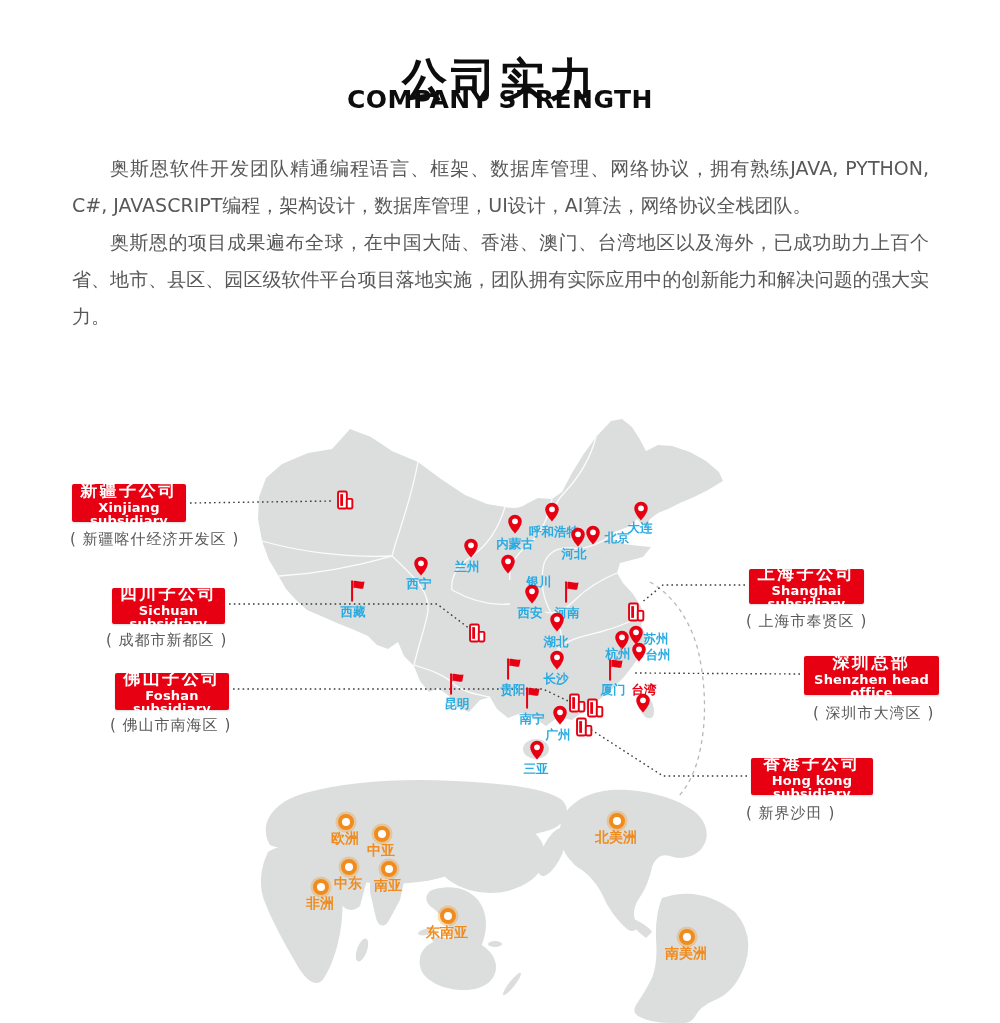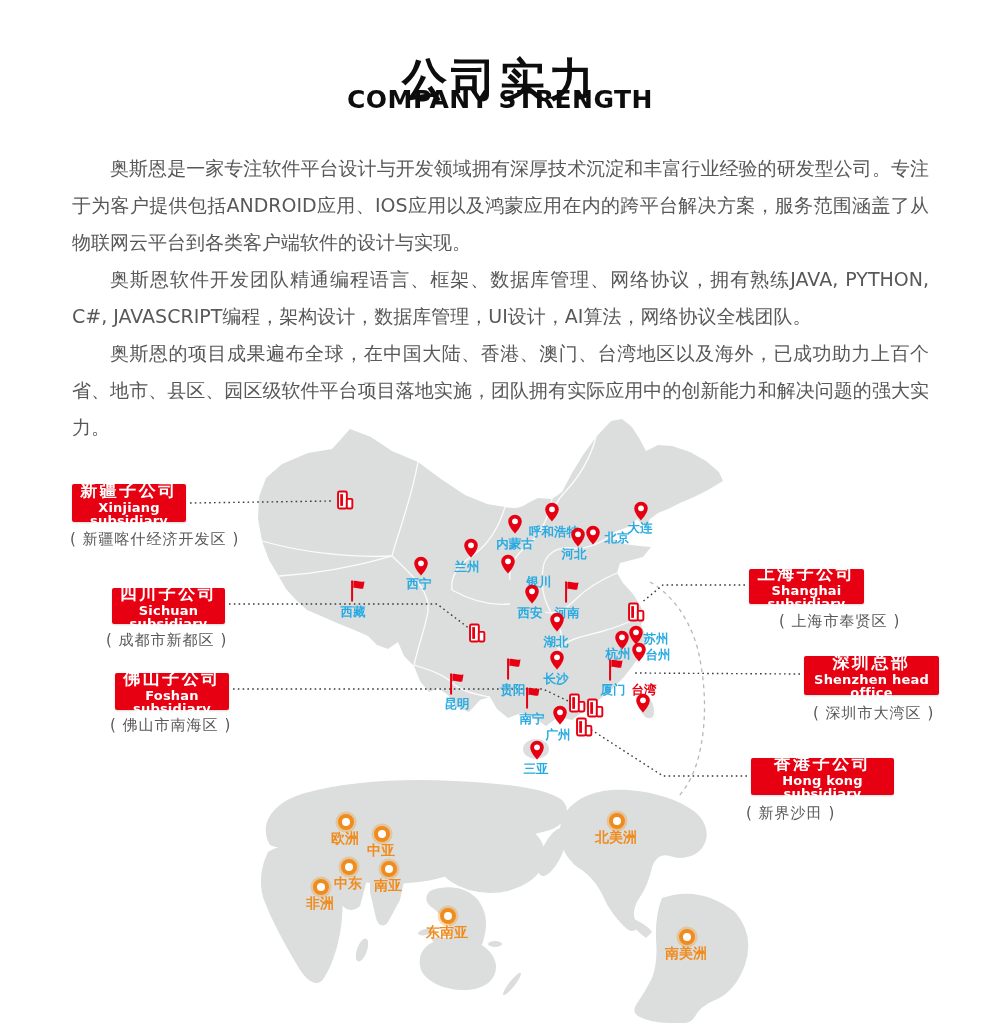--- a/index.html
+++ b/index.html
@@ -27,21 +27,20 @@
   .sub-name{font-size:17px;font-weight:bold;letter-spacing:2.5px;line-height:20px;}
   .sub-en{font-size:13px;font-weight:bold;line-height:13px;margin-top:1px;letter-spacing:.2px;}
   .sub-note{position:absolute;font-size:15px;color:#595757;white-space:nowrap;letter-spacing:1px;}
 </style>
 </head>
 <body>
 
 <h1 class="page-title">公司实力</h1>
 <div class="page-subtitle">COMPANY STRENGTH</div>
 <div class="intro">
-  <p>奥斯恩是一家专注软件平台设计与开发领域拥有深厚技术沉淀和丰富行业经验的研发型公司。专注于为客户提供包括ANDROID应用、IOS应用以及鸿蒙应用在内的跨平台解决方案，服务范围涵盖了从物联网云平台到各类客户端软件的设计与实现。</p>
   <p>奥斯恩软件开发团队精通编程语言、框架、数据库管理、网络协议，拥有熟练JAVA, PYTHON, C#, JAVASCRIPT编程，架构设计，数据库管理，UI设计，AI算法，网络协议全栈团队。</p>
   <p>奥斯恩的项目成果遍布全球，在中国大陆、香港、澳门、台湾地区以及海外，已成功助力上百个省、地市、县区、园区级软件平台项目落地实施，团队拥有实际应用中的创新能力和解决问题的强大实力。</p>
 </div>
 
 <svg class="layer" viewBox="0 0 1000 1023">
   <g fill="#dcdddd" stroke="none">
     <path d="M259,497 L266,478 282,464 308,453 332,449 350,429 371,437 392,451 418,462 441,479
       465,495 487,504 505,507 C515,509 521,508 528,503 L538,498 552,499 562,492 572,473 583,455
       596,437 611,421 622,419 632,427 639,438 646,451 658,445 672,446 690,452 706,461 719,472
       723,481 L708,490 694,497 680,503 668,509 658,513 650,519 646,528 637,519 628,527 617,531
@@ -301,24 +300,24 @@
     <div class="sub-note" style="left: 106px; top: 631px;">( 成都市新都区 )</div>
     <div class="sub-box" style="left: 115px; top: 673px; width: 114px; height: 37px;">
       <div class="sub-name">佛山子公司</div>
       <div class="sub-en">Foshan subsidiary</div>
     </div>
     <div class="sub-note" style="left: 110px; top: 716px;">( 佛山市南海区 )</div>
     <div class="sub-box" style="left: 749px; top: 569px; width: 115px; height: 35px;">
       <div class="sub-name">上海子公司</div>
       <div class="sub-en">Shanghai subsidiary</div>
     </div>
-    <div class="sub-note" style="left: 746px; top: 612px; margin-left: 33px;">( 上海市奉贤区 )</div>
+    <div class="sub-note" style="left: 746px; top: 612px;">( 上海市奉贤区 )</div>
     <div class="sub-box" style="left: 804px; top: 656px; width: 135px; height: 39px;">
       <div class="sub-name">深圳总部</div>
       <div class="sub-en">Shenzhen head office</div>
     </div>
     <div class="sub-note" style="left: 813px; top: 704px;">( 深圳市大湾区 )</div>
-    <div class="sub-box" style="left: 751px; top: 758px; width: 143px; height: 37px;">
+    <div class="sub-box" style="left: 751px; top: 758px; width: 122px; height: 37px;">
       <div class="sub-name">香港子公司</div>
       <div class="sub-en">Hong kong subsidiary</div>
     </div>
     <div class="sub-note" style="left: 746px; top: 804px;">( 新界沙田 )</div>
   </div>
 
 </body></html>

